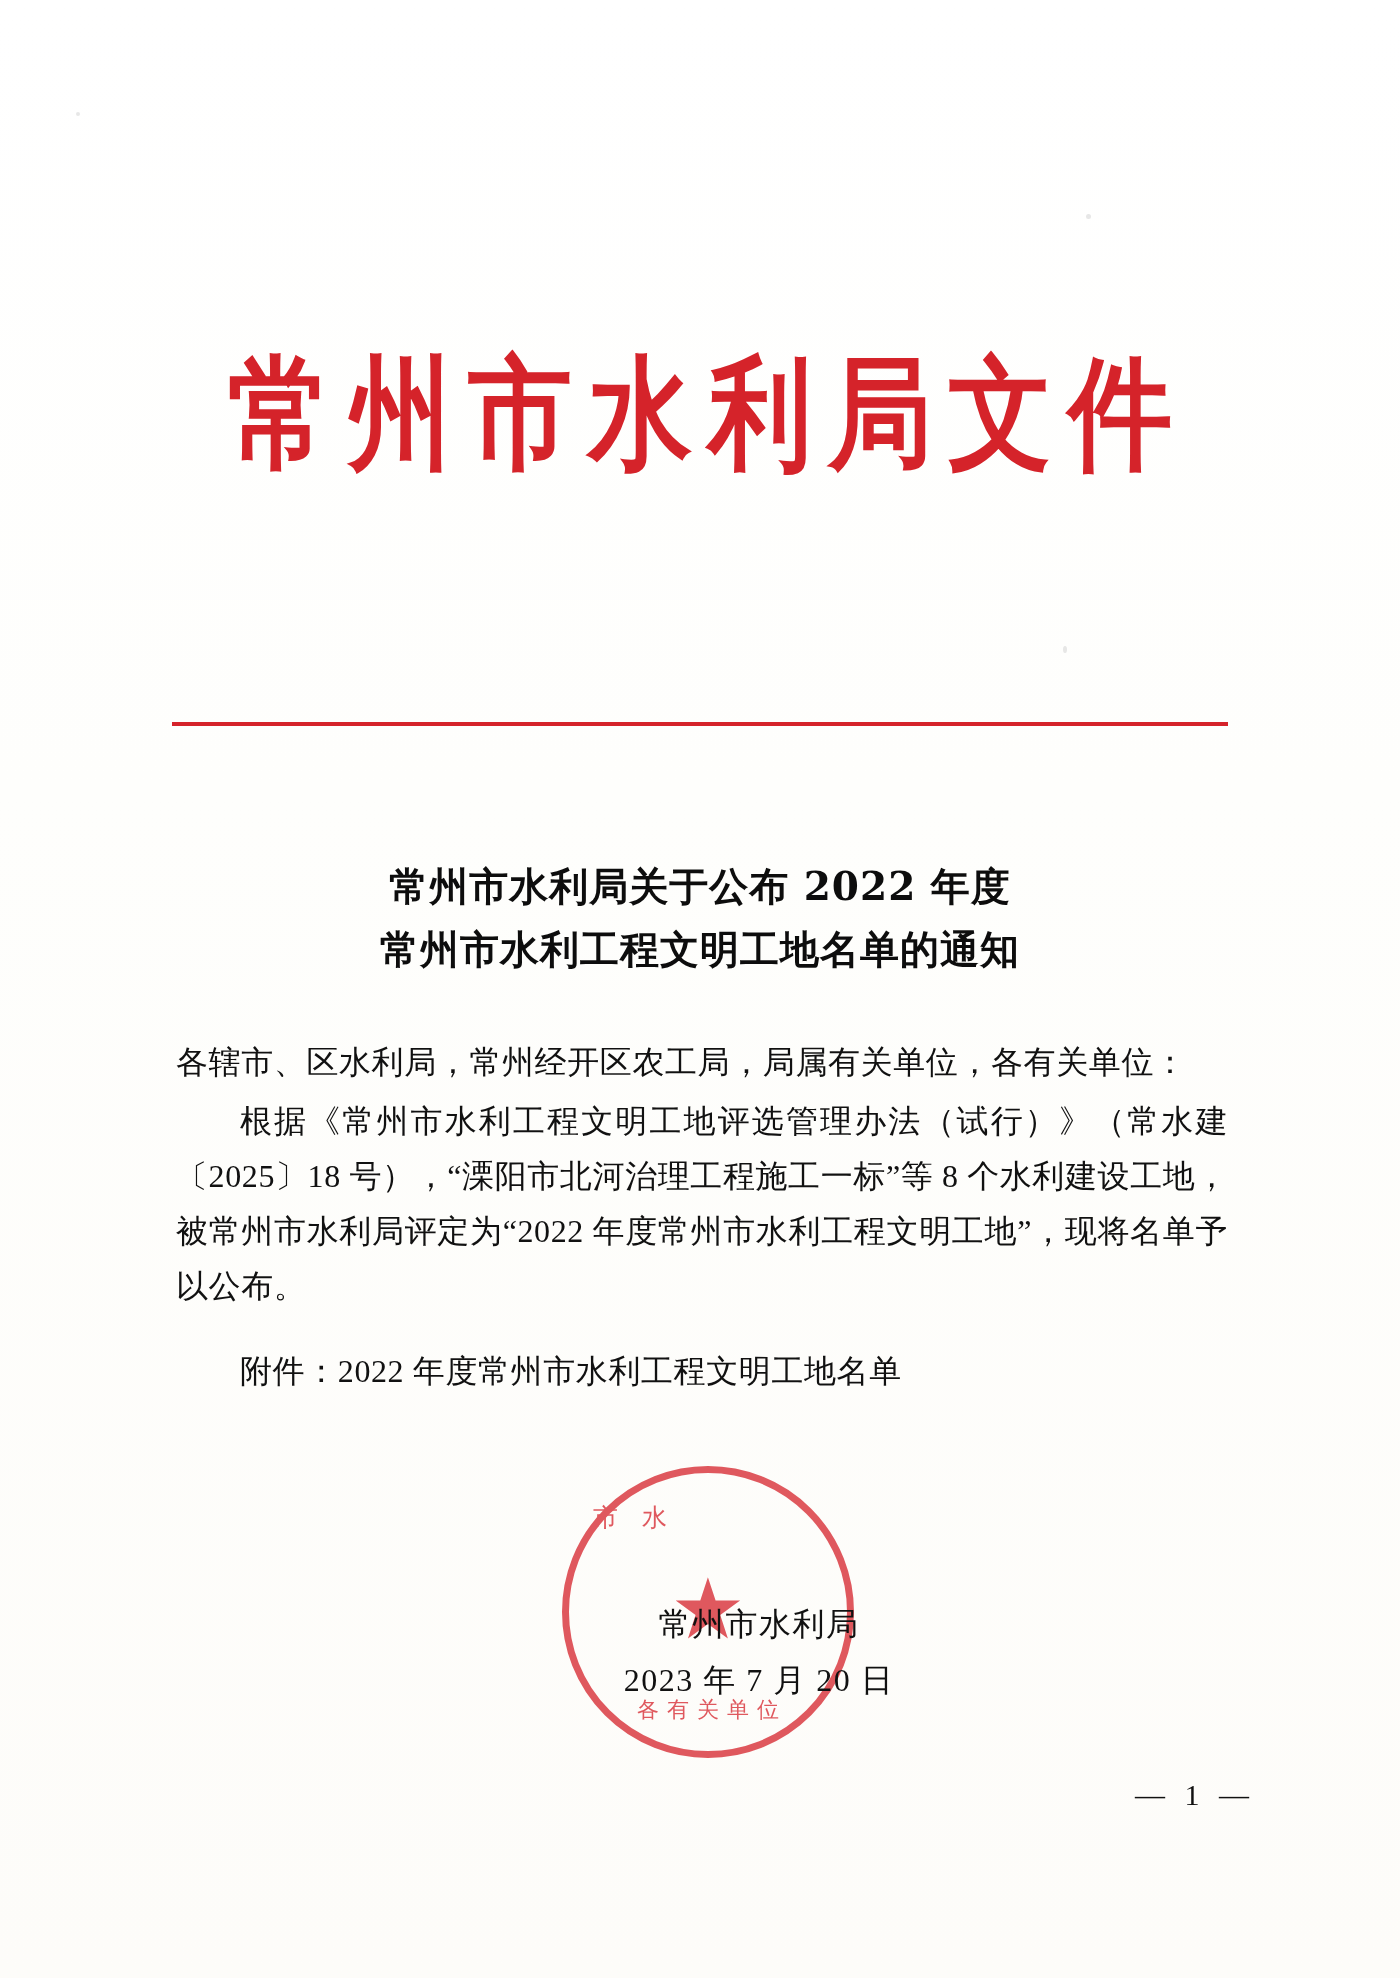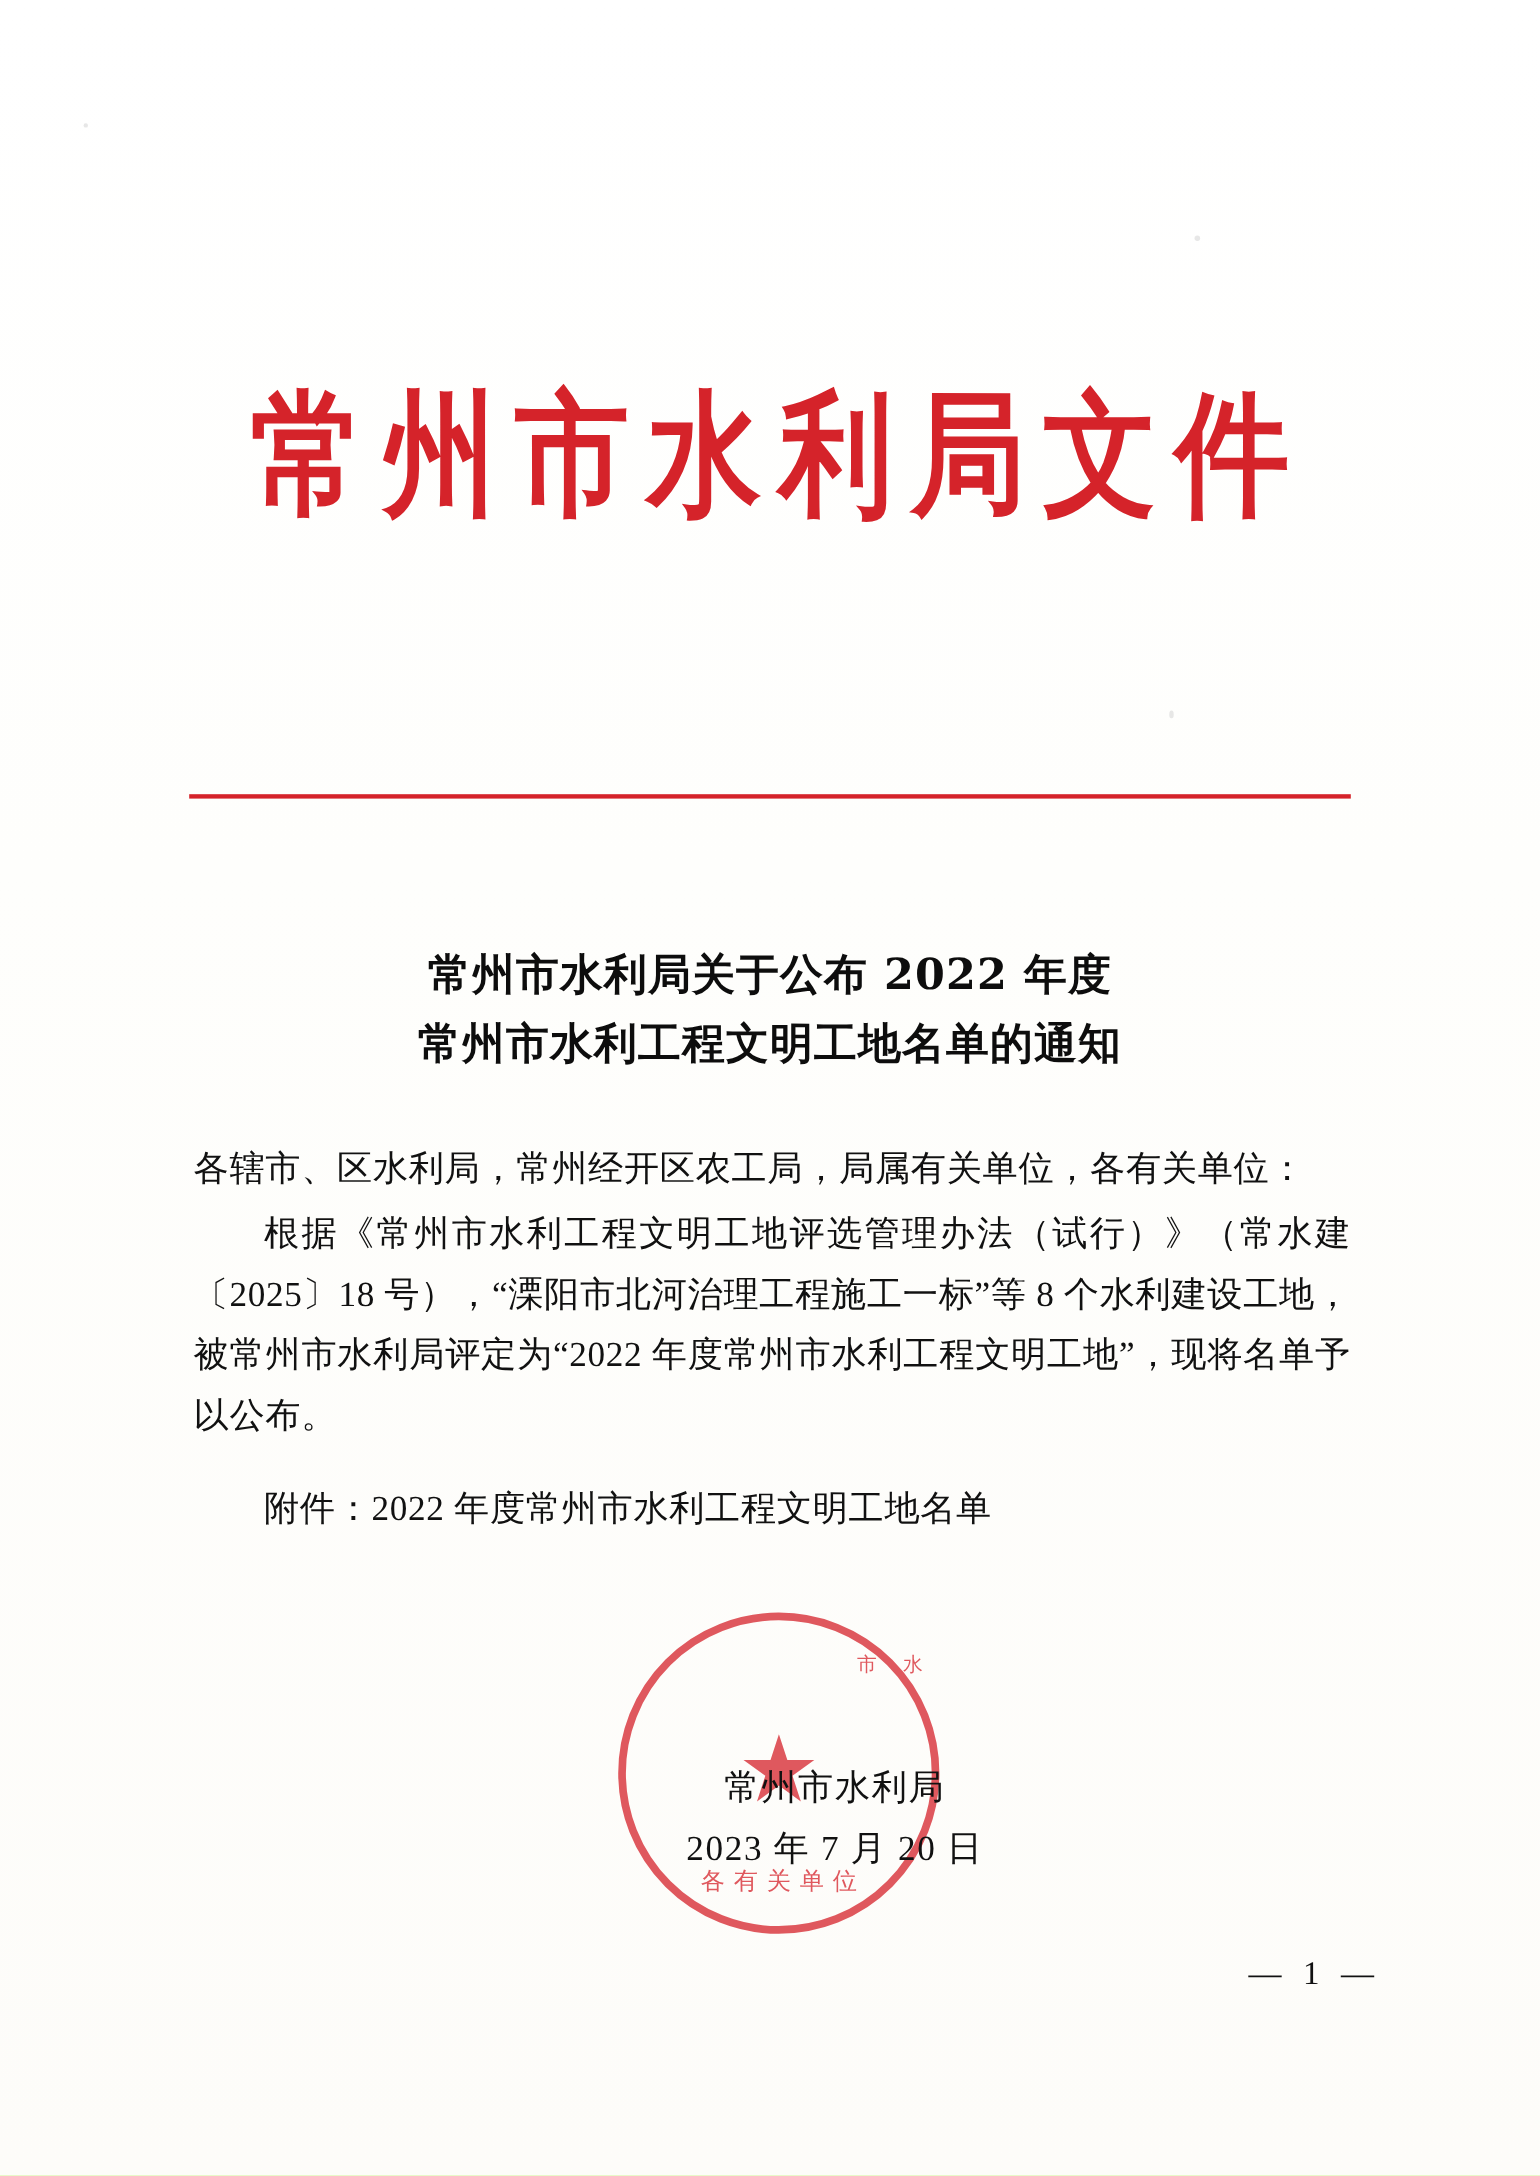--- a/index.html
+++ b/index.html
@@ -9,21 +9,21 @@
   }
   body {
     font-family: "Liberation Serif", "DejaVu Serif", serif;
     color: #111;
   }
   .page {
     position: relative;
     width: 1400px;
     height: 1978px;
     margin: 0 auto;
-    background: #bef264;
+    background: #fde047;
     overflow: hidden;
   }
 
   
   .paper-tone {
     position: absolute;
     inset: 0;
     background: linear-gradient(180deg, #ffffff 0%, #fefefc 40%, #fdfcf9 100%);
     pointer-events: none;
   }
@@ -144,25 +144,25 @@
     top: 50%;
     left: 50%;
     transform: translate(-50%, -52%);
     color: #d9353c;
     font-size: 84px;
     line-height: 1;
   }
   .seal .seal-text-top {
     position: absolute;
     top: 28px;
-    left: 16px;
-    width: 100%;
-    text-align: right;
+    left: 0;
+    width: 100%;
+    text-align: left;
     color: #d9353c;
-    font-size: 18px;
+    font-size: 25px;
     letter-spacing: 24px;
     text-indent: 24px;
     font-family: "DejaVu Serif", serif;
   }
   .seal .seal-text-bottom {
     position: absolute;
     bottom: 26px;
     left: 0;
     width: 100%;
     text-align: center;

